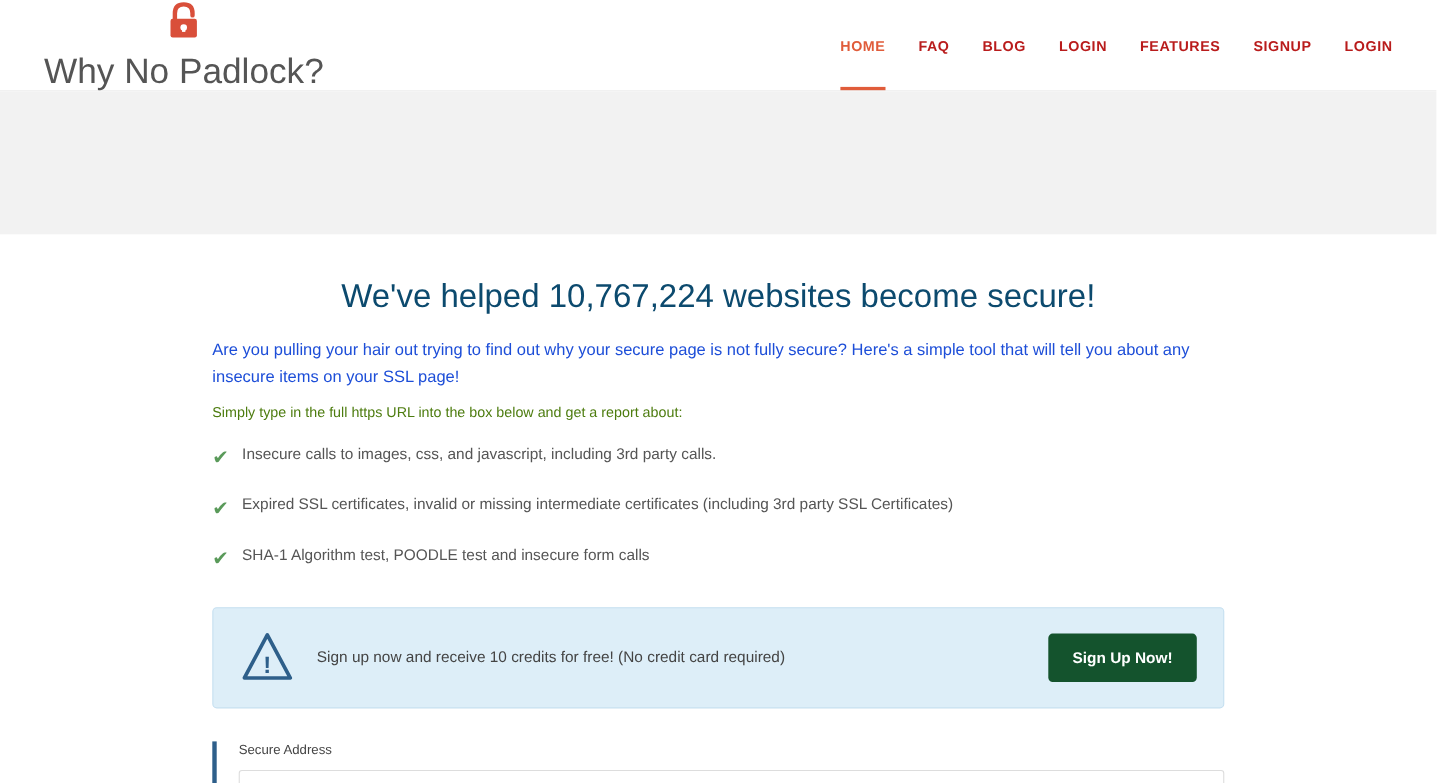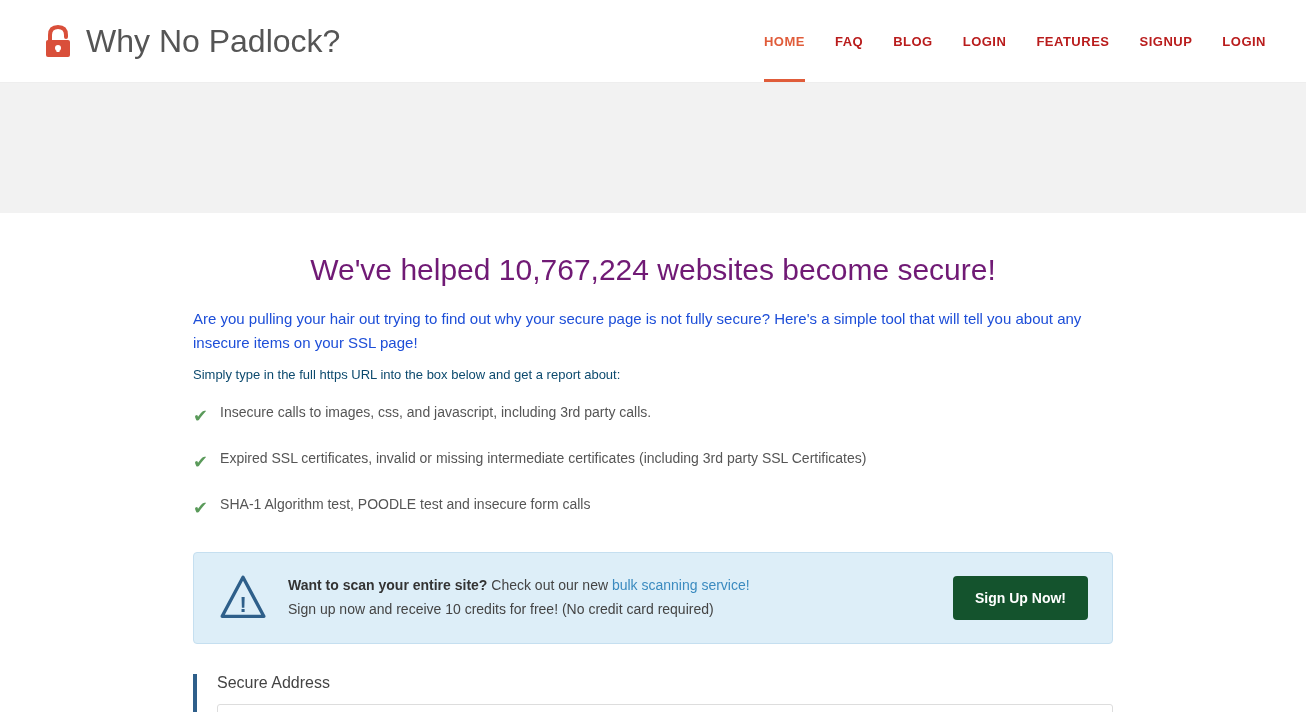--- a/index.html
+++ b/index.html
@@ -13,20 +13,21 @@
       padding: 0 40px;
       height: 83px;
       background: #fff;
       border-bottom: 1px solid #eee;
     }
     .logo-area {
       display: flex;
       align-items: center;
       gap: 10px;
       text-decoration: none;
+      flex-direction: column;
     }
     .logo-icon {
       width: 36px;
       height: 36px;
     }
     .logo-text {
       font-size: 32px;
       font-weight: 300;
       color: #555;
     }
@@ -71,34 +72,34 @@
     .main-content {
       max-width: 960px;
       margin: 0 auto;
       padding: 40px 20px 20px;
     }
 
     .headline {
       text-align: center;
       font-size: 30px;
       font-weight: 300;
-      color: #701a75;
+      color: #0c4a6e;
       margin-bottom: 20px;
     }
 
     .intro-text {
       font-size: 15px;
       color: #1d4ed8;
       line-height: 1.6;
       margin-bottom: 12px;
     }
 
     .sub-text {
       font-size: 13px;
-      color: #0c4a6e;
+      color: #4d7c0f;
       margin-bottom: 20px;
     }
 
     .features-list {
       list-style: none;
       margin-bottom: 30px;
     }
     .features-list li {
       display: flex;
       align-items: flex-start;
@@ -157,21 +158,21 @@
       flex-shrink: 0;
     }
 
     
     .form-section {
       border-left: 4px solid #2e5f8a;
       padding-left: 20px;
       background: #fff;
     }
     .form-label {
-      font-size: 16px;
+      font-size: 12px;
       color: #444;
       margin-bottom: 12px;
       font-weight: 400;
     }
     .url-input {
       width: 100%;
       padding: 14px 16px;
       font-size: 14px;
       color: #999;
       border: 1px solid #ddd;
@@ -234,25 +235,20 @@
     </li>
   </ul>
 
   <div class="promo-banner">
 
     <svg class="promo-icon" viewBox="0 0 60 60" xmlns="http://www.w3.org/2000/svg">
       <polygon points="30,5 55,52 5,52" fill="none" stroke="#2e5f8a" stroke-width="4" stroke-linejoin="round"></polygon>
       <text x="30" y="47" text-anchor="middle" font-size="26" font-weight="bold" fill="#2e5f8a">!</text>
     </svg>
     <div class="promo-text">
-      <div>
-        <strong>Want to scan your entire site?</strong>
-        <span> Check out our new </span>
-        <a href="#">bulk scanning service!</a>
-      </div>
       <div>Sign up now and receive 10 credits for free! (No credit card required)</div>
     </div>
     <button class="signup-btn">Sign Up Now!</button>
   </div>
 
   <div class="form-section">
     <p class="form-label">Secure Address</p>
     <input type="text" class="url-input" placeholder="https://www.whynopadlock.com/page-with-broken-padlock.html" style="">
   </div>
 

